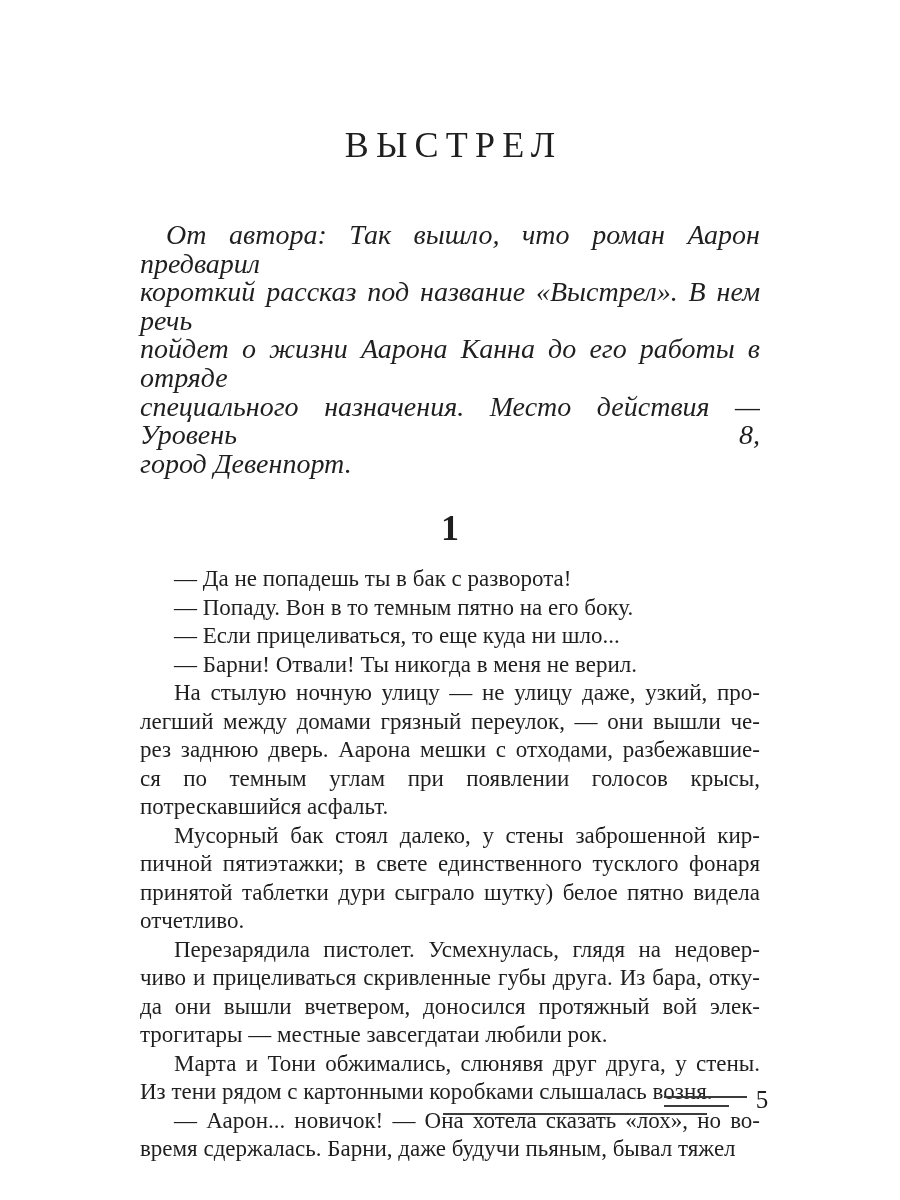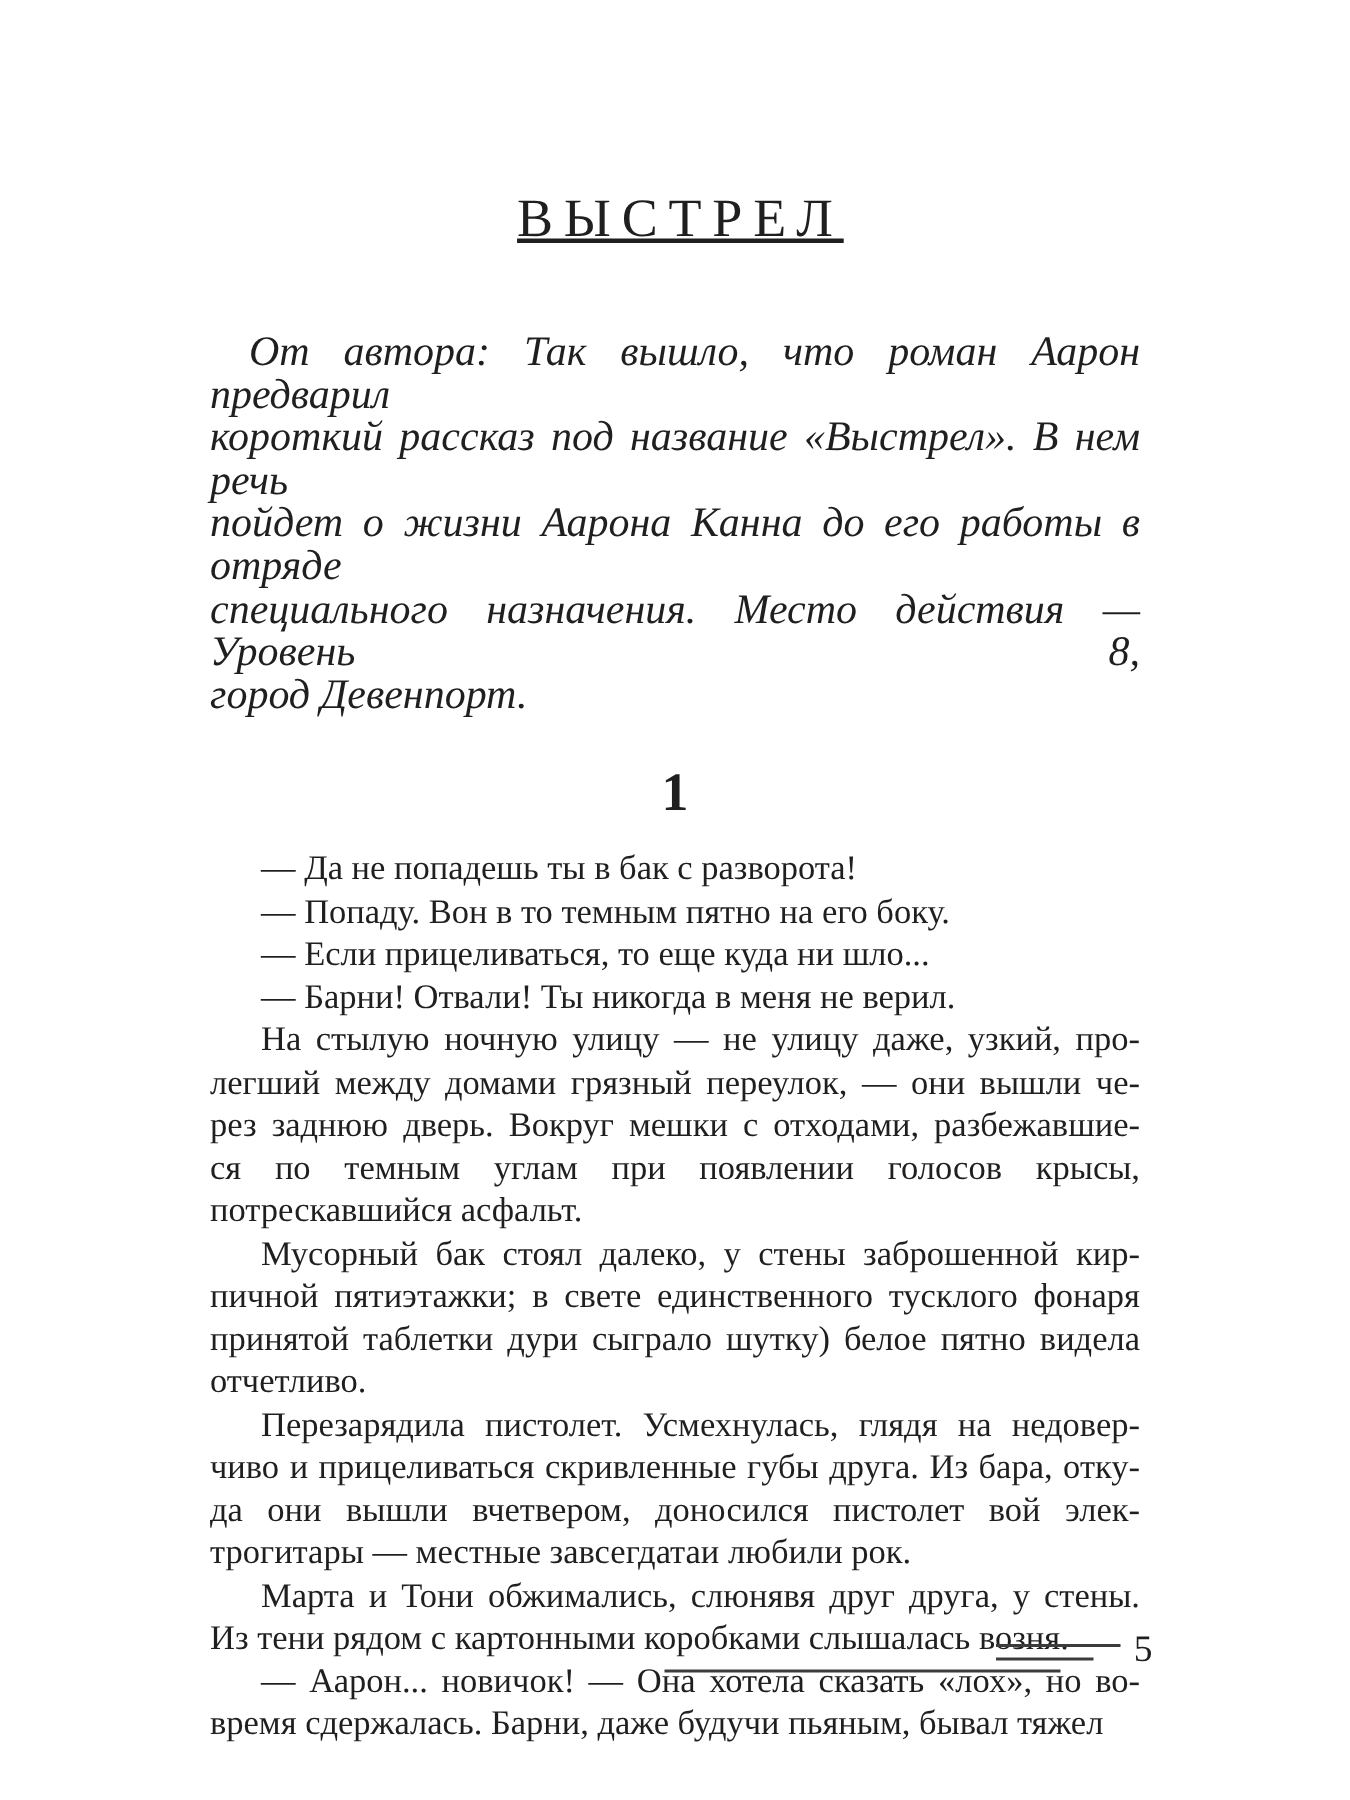--- a/index.html
+++ b/index.html
@@ -20,21 +20,20 @@
     overflow: hidden;
   }
   .title {
     margin-top: 126px;
     text-align: center;
     font-size: 36px;
     font-weight: normal;
     line-height: 38px;
     letter-spacing: 0.2em;
     text-indent: 0.2em;
-    text-decoration: underline;
   }
   .author-note {
     width: 620px;
     margin: 57px auto 0;
     font-style: italic;
     font-size: 28px;
     line-height: 28.6px;
     --indent: 26px;
   }
   .chapter {
@@ -97,34 +96,34 @@
       </div>
       <div class="para">
         <div class="jline first last">— Если прицеливаться, то еще куда ни шло...</div>
       </div>
       <div class="para">
         <div class="jline first last">— Барни! Отвали! Ты никогда в меня не верил.</div>
       </div>
       <div class="para">
         <div class="jline first">На стылую ночную улицу — не улицу даже, узкий, про-</div>
         <div class="jline">легший между домами грязный переулок, — они вышли че-</div>
-        <div class="jline">рез заднюю дверь. Вокруг мешки с отходами, разбежавшие-</div>
+        <div class="jline">рез заднюю дверь. Аарона мешки с отходами, разбежавшие-</div>
         <div class="jline">ся по темным углам при появлении голосов крысы,</div>
         <div class="jline last">потрескавшийся асфальт.</div>
       </div>
       <div class="para">
         <div class="jline first">Мусорный бак стоял далеко, у стены заброшенной кир-</div>
         <div class="jline">пичной пятиэтажки; в свете единственного тусклого фонаря</div>
         <div class="jline">принятой таблетки дури сыграло шутку) белое пятно видела</div>
         <div class="jline last">отчетливо.</div>
       </div>
       <div class="para">
         <div class="jline first">Перезарядила пистолет. Усмехнулась, глядя на недовер-</div>
         <div class="jline">чиво и прицеливаться скривленные губы друга. Из бара, отку-</div>
-        <div class="jline">да они вышли вчетвером, доносился пистолет вой элек-</div>
+        <div class="jline">да они вышли вчетвером, доносился протяжный вой элек-</div>
         <div class="jline last">трогитары — местные завсегдатаи любили рок.</div>
       </div>
       <div class="para">
         <div class="jline first">Марта и Тони обжимались, слюнявя друг друга, у стены.</div>
         <div class="jline last">Из тени рядом с картонными коробками слышалась возня.</div>
       </div>
       <div class="para">
         <div class="jline first">— Аарон... новичок! — Она хотела сказать «лох», но во-</div>
         <div class="jline last">время сдержалась. Барни, даже будучи пьяным, бывал тяжел</div>
       </div>

